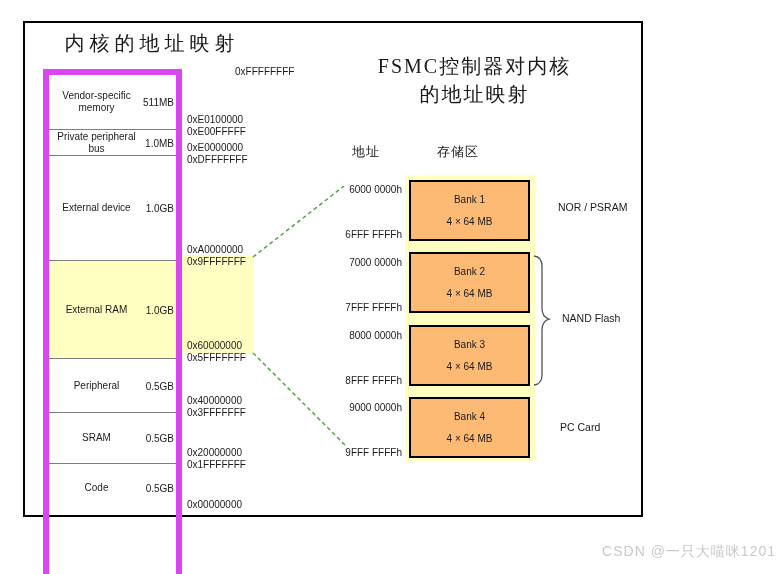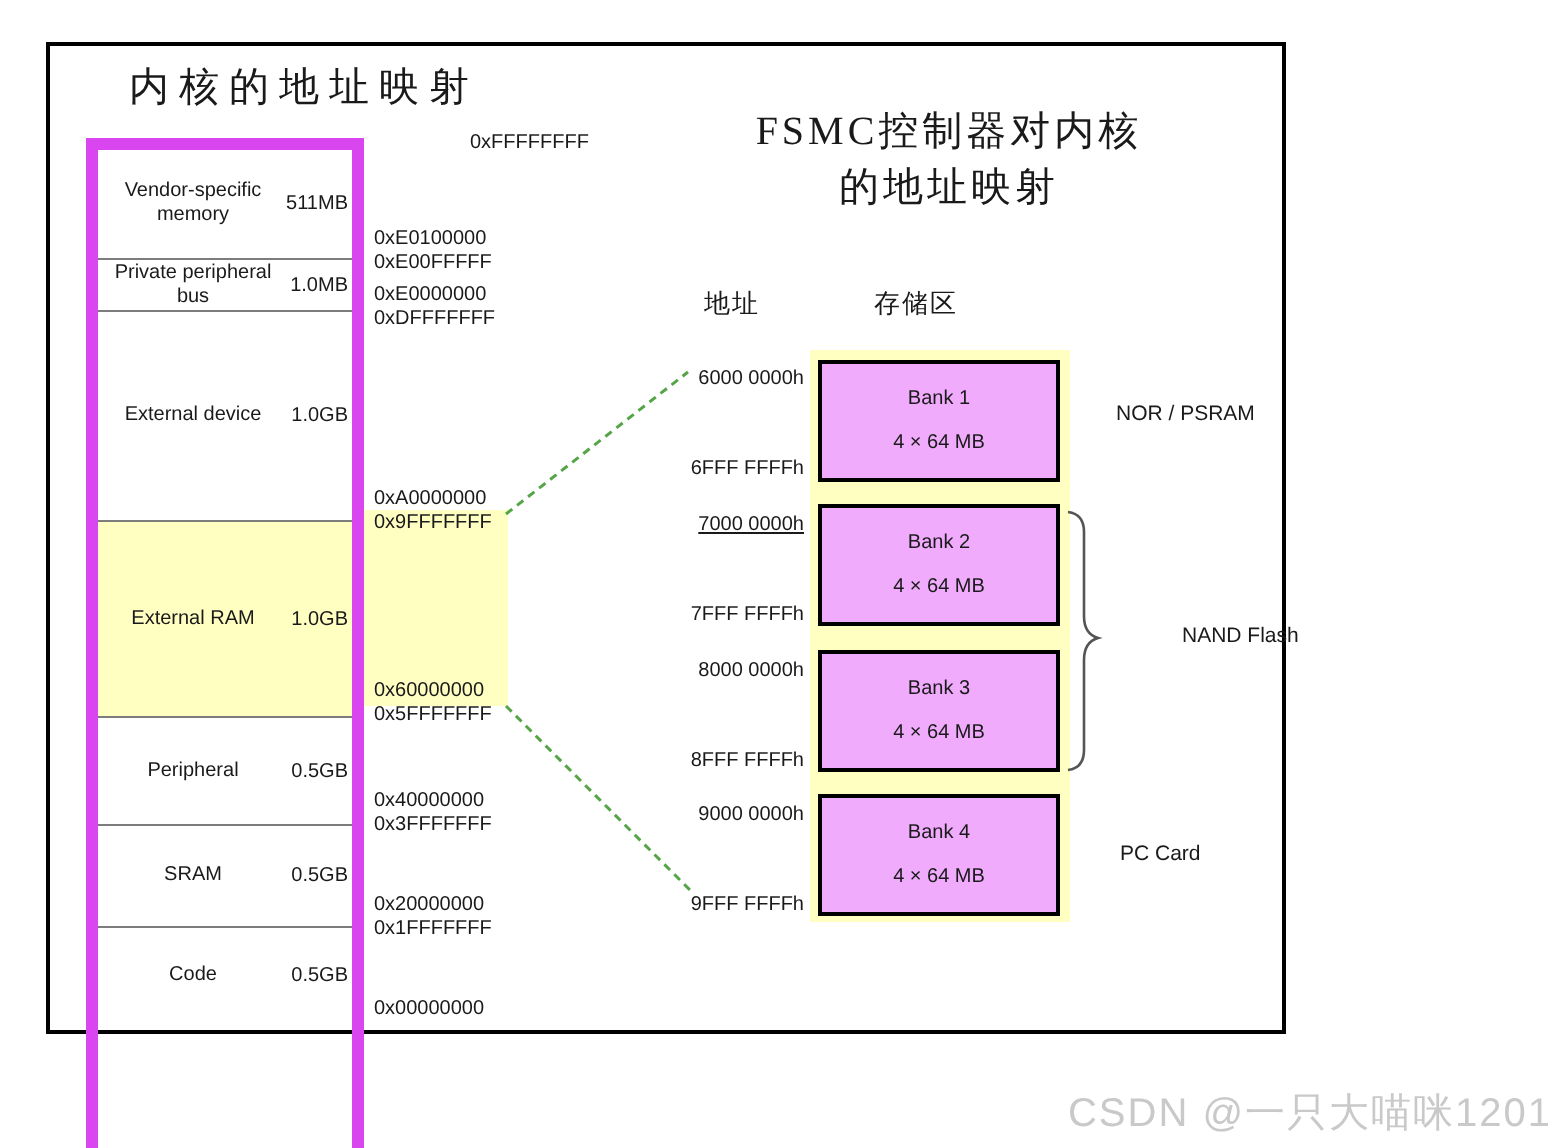--- a/index.html
+++ b/index.html
@@ -23,30 +23,30 @@
   .mem-row .nm{position:absolute;left:4px;right:36px;top:50%;transform:translateY(-50%);text-align:center;font-size:10px;line-height:12px;}
   .mem-row .sz{position:absolute;right:2px;top:50%;transform:translateY(-50%);font-size:10px;}
   
   .hl-ext-ram{left:182px;top:255px;width:72px;height:98px;background:#FFFFC2;z-index:1;}
   .bank-band{left:405px;top:175px;width:130px;height:286px;background:#FFFFC2;z-index:1;}
   
   .addr{left:187px;font-size:10px;line-height:12px;z-index:3;white-space:nowrap;}
   
   .col-head{font-size:13px;letter-spacing:1px;white-space:nowrap;z-index:2;}
   
-  .bank-box{left:409px;width:121px;height:61px;border:2px solid #000;box-sizing:border-box;background:#f0abfc;z-index:2;
+  .bank-box{left:409px;width:121px;height:61px;border:2px solid #000;box-sizing:border-box;background:#fdba74;z-index:2;
     display:flex;flex-direction:column;align-items:center;justify-content:center;gap:11px;font-size:10px;}
   
   .baddr{left:322px;width:80px;text-align:right;font-size:10px;line-height:12px;z-index:2;white-space:nowrap;}
   
   .mtype{font-size:10.5px;z-index:2;white-space:nowrap;}
   
   .overlay{left:0;top:0;width:781px;height:574px;z-index:4;pointer-events:none;}
   
-  .watermark{right:5px;top:543px;font-size:20px;color:#C9C9C9;letter-spacing:1px;z-index:5;white-space:nowrap;}
+  .watermark{right:5px;top:543px;font-size:14px;color:#C9C9C9;letter-spacing:1px;z-index:5;white-space:nowrap;}
 </style>
 </head>
 <body>
 
 <div class="stage">
 
   <div class="abs outer-frame"></div>
 
   <div class="abs hl-ext-ram"></div>
   <div class="abs bank-band"></div>
@@ -119,29 +119,29 @@
     <span>Bank 3</span>
     <span>4 × 64 MB</span>
   </div>
   <div class="abs bank-box" style="top:397px;text-align:center;">
     <span>Bank 4</span>
     <span>4 × 64 MB</span>
   </div>
 
   <div class="abs baddr" style="top:184px;">6000 0000h</div>
   <div class="abs baddr" style="top:229px;">6FFF FFFFh</div>
-  <div class="abs baddr" style="top:257px;text-decoration:underline;">7000 0000h</div>
+  <div class="abs baddr" style="top:257px;">7000 0000h</div>
   <div class="abs baddr" style="top:302px;">7FFF FFFFh</div>
   <div class="abs baddr" style="top:330px;">8000 0000h</div>
   <div class="abs baddr" style="top:375px;">8FFF FFFFh</div>
   <div class="abs baddr" style="top:402px;">9000 0000h</div>
   <div class="abs baddr" style="top:447px;">9FFF FFFFh</div>
 
   <div class="abs mtype" style="left:558px;top:201px;">NOR / PSRAM</div>
-  <div class="abs mtype" style="left:553px;top:312px;padding-left:38px;">NAND Flash</div>
+  <div class="abs mtype" style="left:524px;top:312px;padding-left:38px;">NAND Flash</div>
   <div class="abs mtype" style="left:560px;top:421px;">PC Card</div>
 
   <svg class="abs overlay" viewBox="0 0 781 574">
     <line x1="253" y1="257" x2="344" y2="186" stroke="#55A546" stroke-width="1.5" stroke-dasharray="4 3"></line>
     <line x1="253" y1="353" x2="346" y2="446" stroke="#55A546" stroke-width="1.5" stroke-dasharray="4 3"></line>
     <path d="M534,256 Q542,257 542,266 L542,308 Q542,317 549,319 Q542,321 542,330 L542,375 Q542,384 534,385" fill="none" stroke="#555555" stroke-width="1.3"></path>
   </svg>
 
   <div class="abs watermark">CSDN @一只大喵咪1201</div>
 

